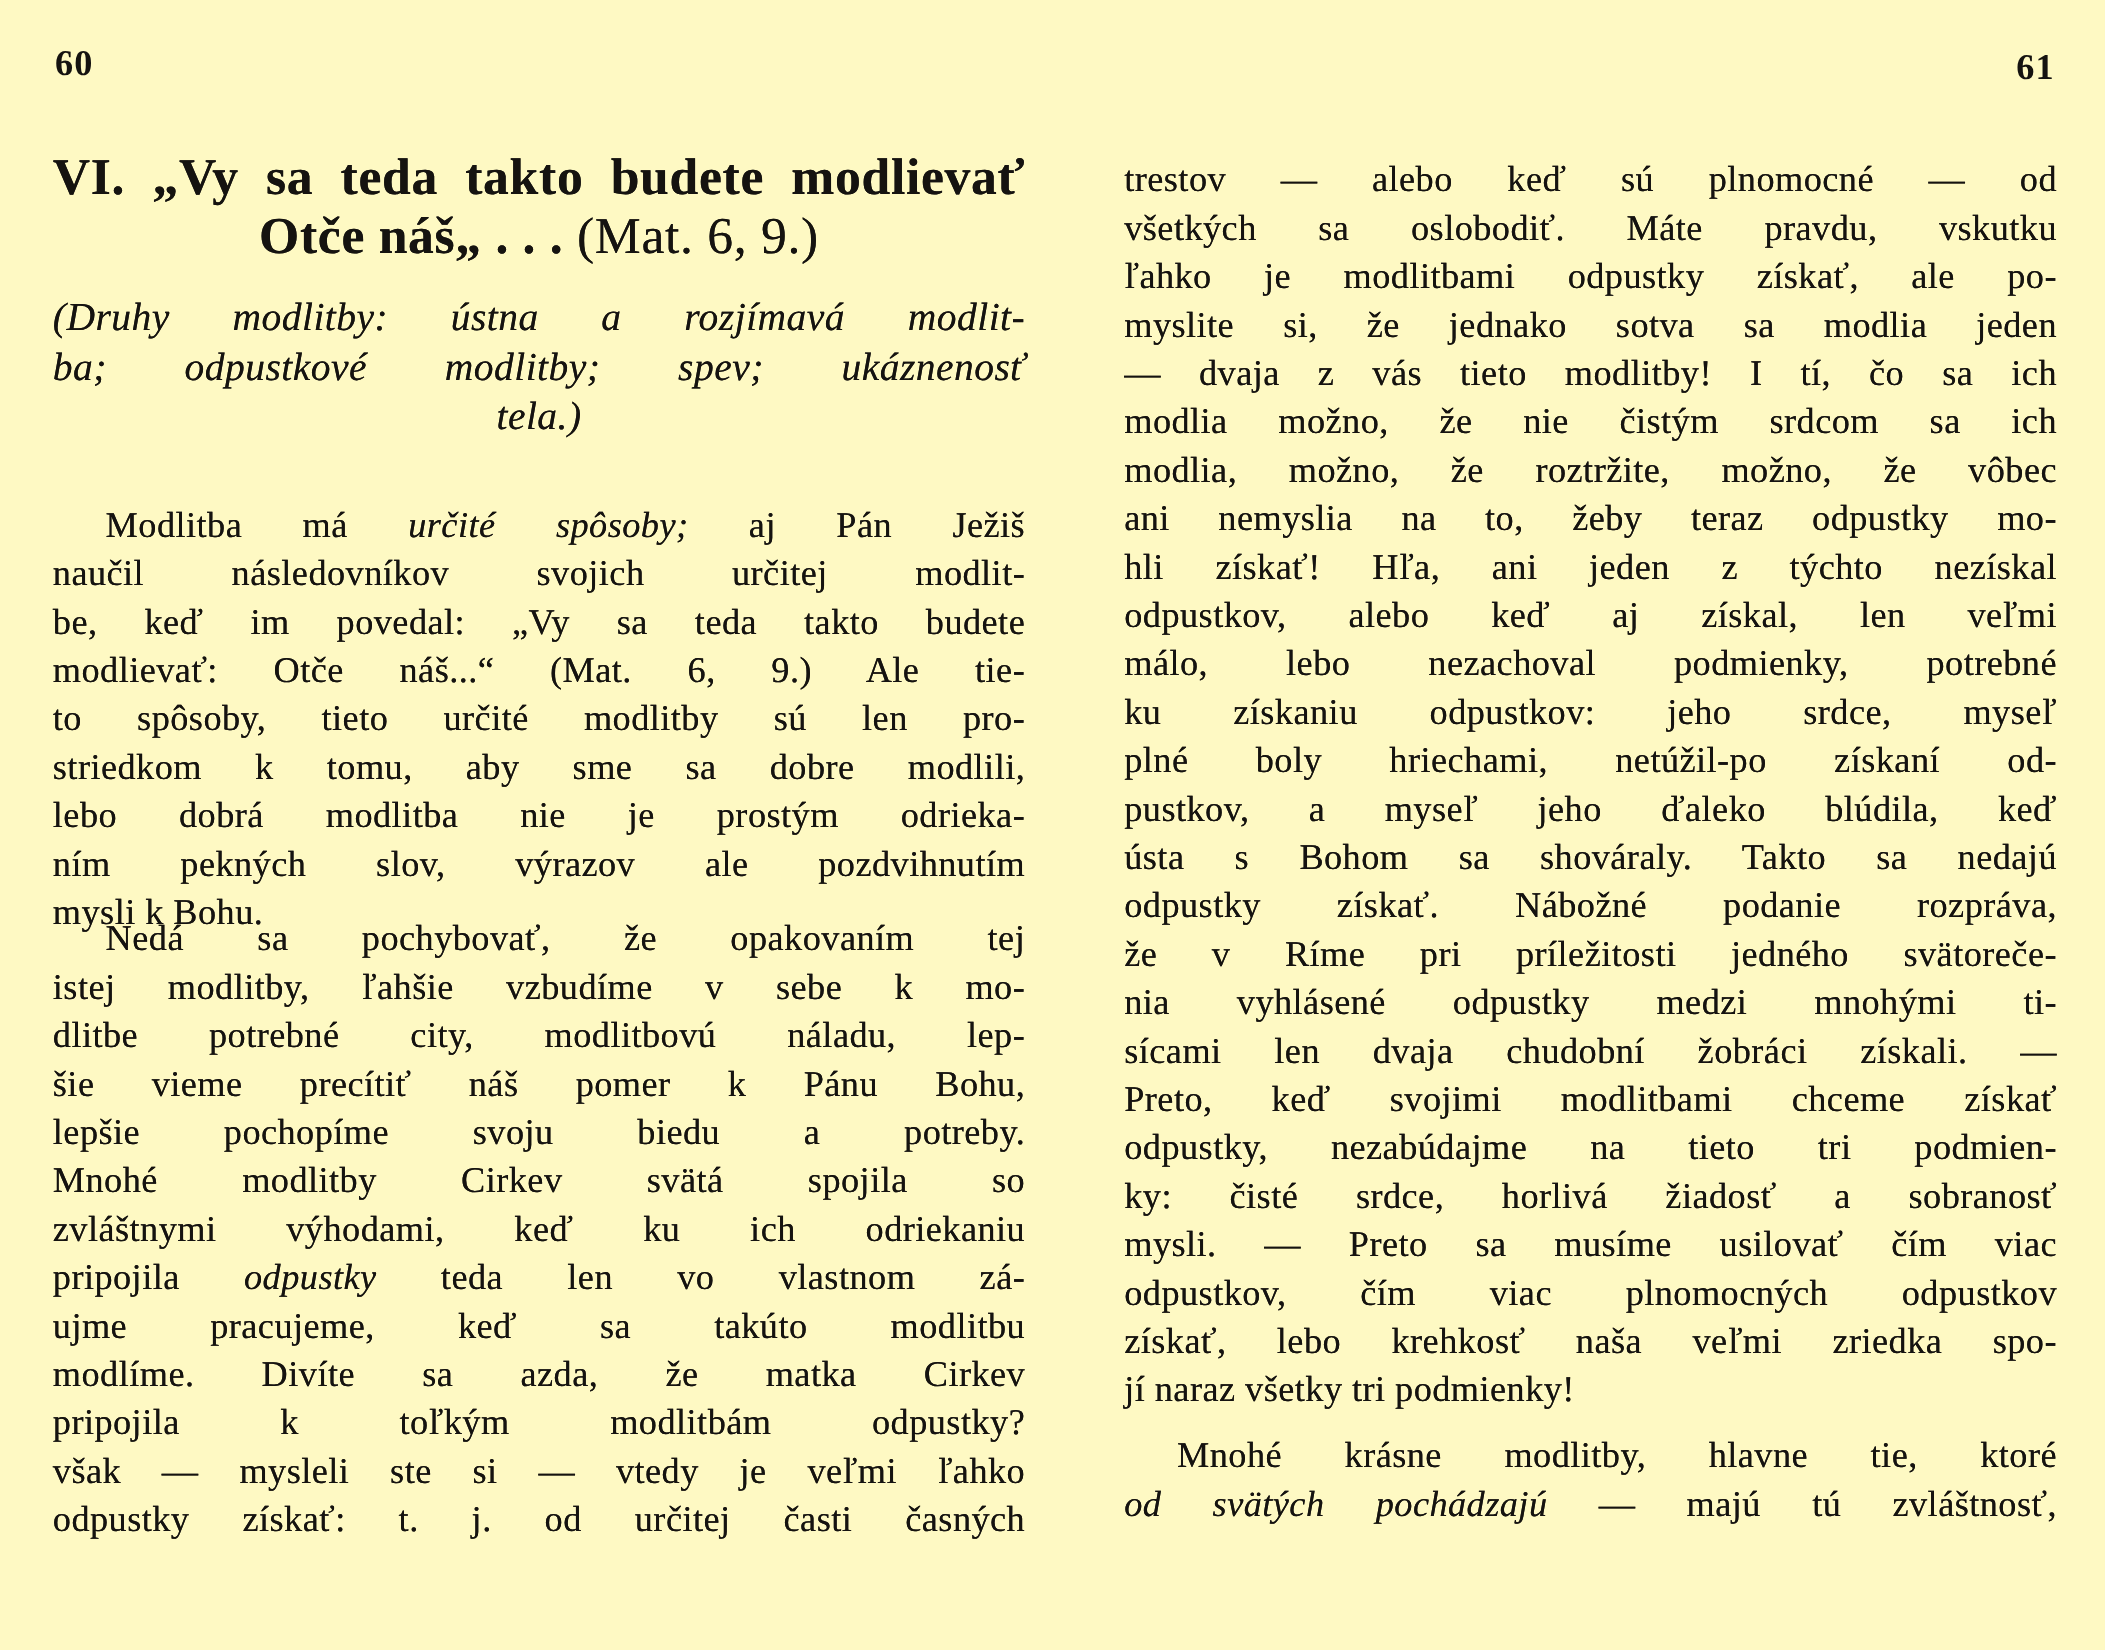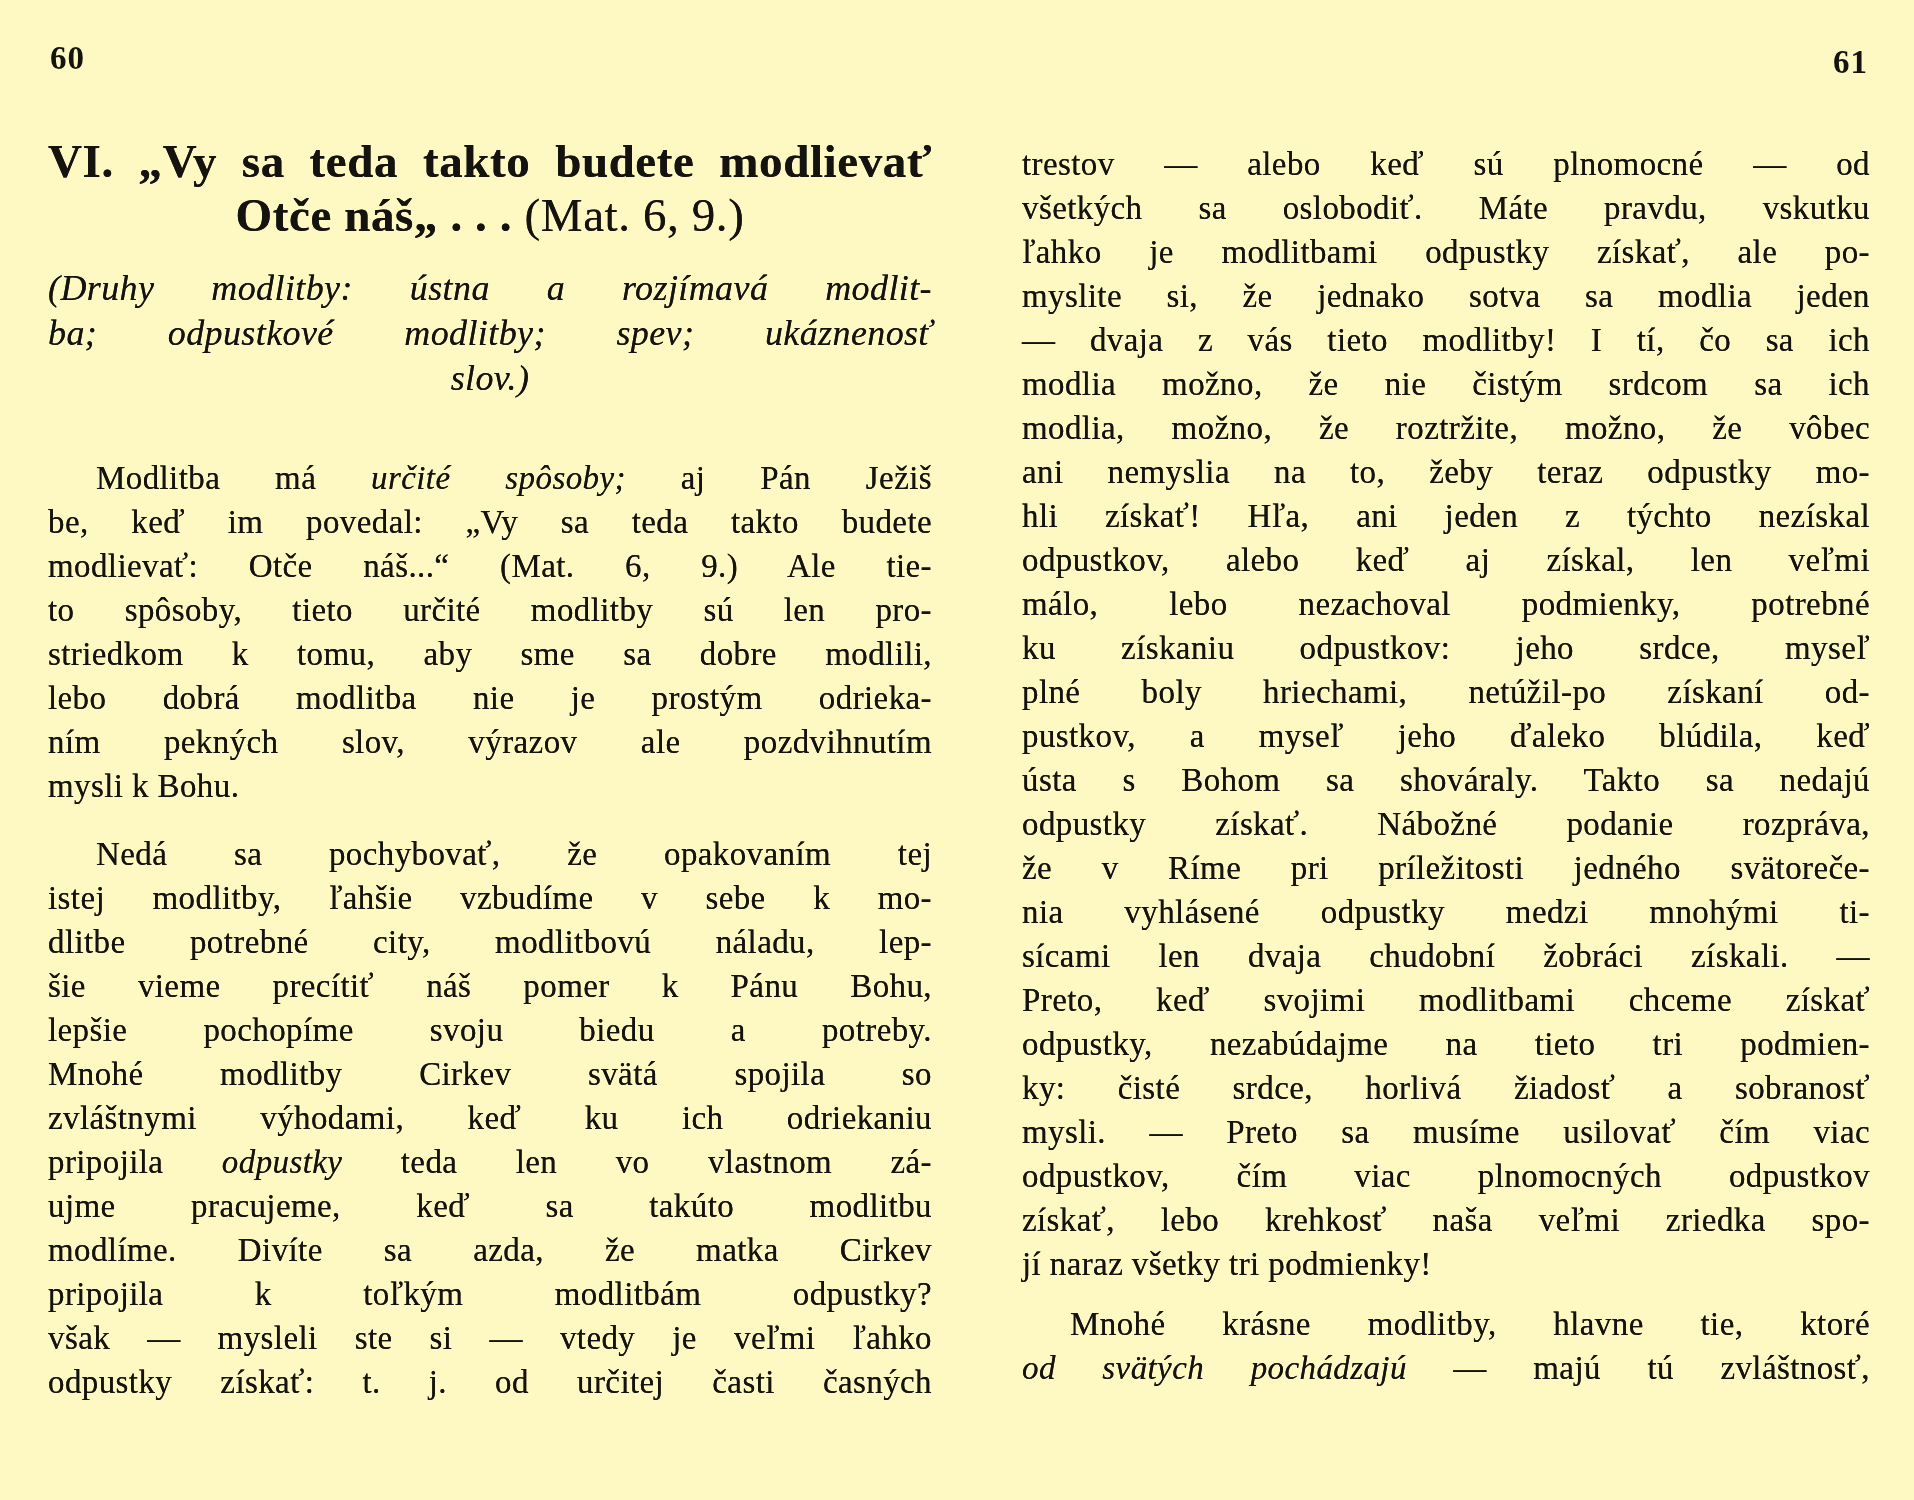--- a/index.html
+++ b/index.html
@@ -76,25 +76,26 @@
     <div class="pagenum pagenum-left">60</div>
 
     <div class="block heading center-last">
         <div class="line">VI. „Vy sa teda takto budete modlievať</div>
         <div class="line">Otče náš„ . . . <i>(Mat. 6, 9.)</i></div>
       </div>
 
     <div class="block subtitle center-last">
         <div class="line">(Druhy modlitby: ústna a rozjímavá modlit-</div>
         <div class="line">ba; odpustkové modlitby; spev; ukáznenosť</div>
-        <div class="line">slov.)</div>
+        <div class="line">tela.)</div>
       </div>
 
     <div class="block bodytext lp1 indent">
         <div class="line">Modlitba má <i>určité spôsoby;</i> aj Pán Ježiš</div>
+        <div class="line">naučil následovníkov svojich určitej modlit-</div>
         <div class="line">be, keď im povedal: „Vy sa teda takto budete</div>
         <div class="line">modlievať: Otče náš...“ (Mat. 6, 9.) Ale tie-</div>
         <div class="line">to spôsoby, tieto určité modlitby sú len pro-</div>
         <div class="line">striedkom k tomu, aby sme sa dobre modlili,</div>
         <div class="line">lebo dobrá modlitba nie je prostým odrieka-</div>
         <div class="line">ním pekných slov, výrazov ale pozdvihnutím</div>
         <div class="line">mysli k Bohu.</div>
       </div>
 
     <div class="block bodytext lp2 indent cont">

